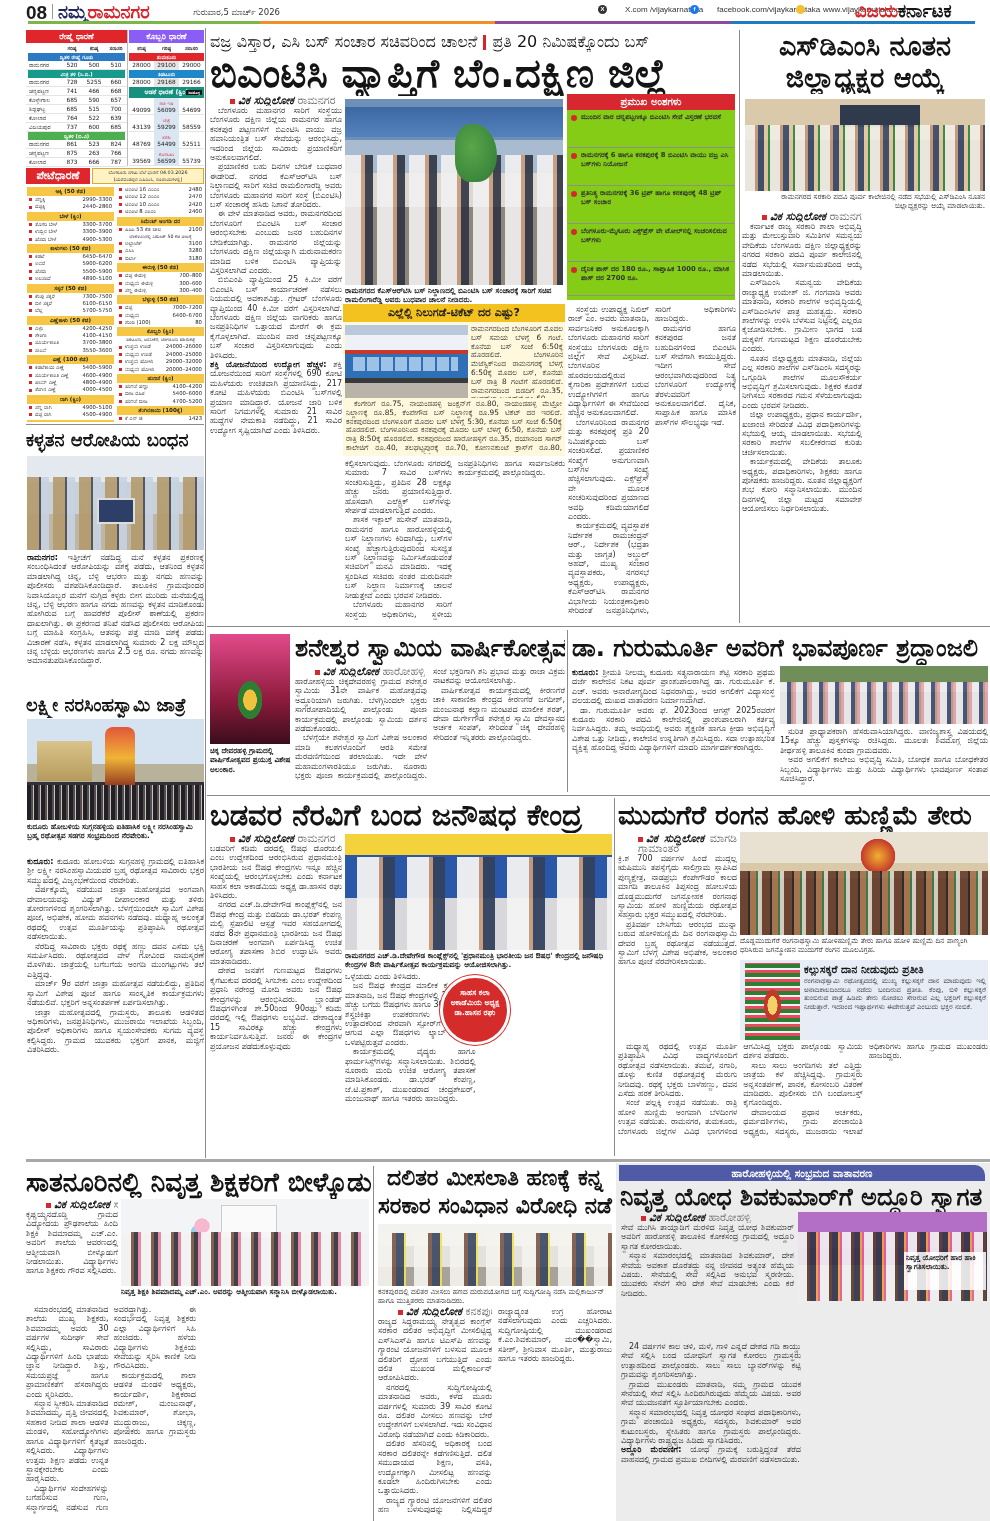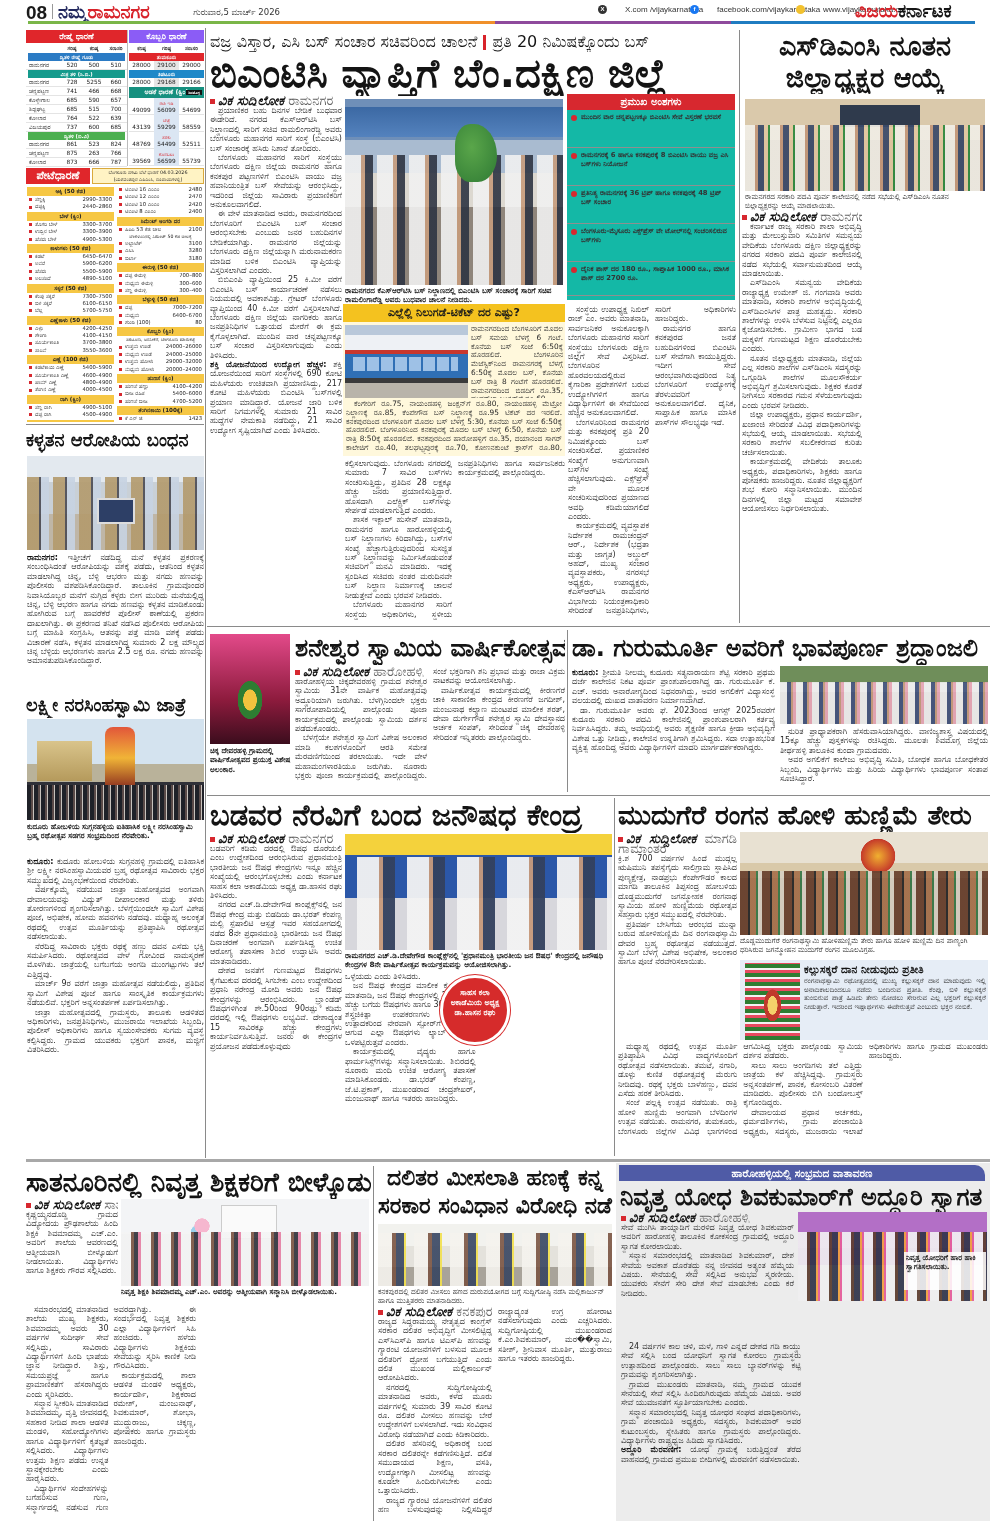--- a/index.html
+++ b/index.html
@@ -50,28 +50,28 @@
 .pnote{font-size:4.6px;line-height:7px;text-align:center;white-space:nowrap;overflow:hidden;}
 
 .hl{position:absolute;font-weight:bold;white-space:nowrap;overflow:hidden;color:#141414;font-family:"DejaVu Sans",sans-serif;}
 .bt{position:absolute;font-size:8px;line-height:9.4px;text-align:justify;color:#2a2a2a;overflow:hidden;font-family:"DejaVu Sans",sans-serif;}
 .bt p{text-indent:8px;}
 .bt p.ni{text-indent:0;}
 .bt b{color:#111;}
 .c2{column-count:2;column-gap:6px;column-fill:auto;}
 .c3{column-count:3;column-gap:6px;column-fill:auto;}
 .c4{column-count:4;column-gap:5px;column-fill:auto;}
-.byl{font-size:13px;line-height:10px;color:#666;white-space:nowrap;overflow:hidden;}
+.byl{font-size:11px;line-height:10px;color:#666;white-space:nowrap;overflow:hidden;margin-left:20px;}
 .byl .sq{display:inline-block;width:5px;height:5px;background:#d7282f;margin-right:3px;vertical-align:middle;}
 .byl .src{color:#111;font-weight:bold;font-style:italic;}
 .cap{position:absolute;font-size:7.3px;line-height:9.4px;font-weight:bold;color:#1a1a1a;overflow:hidden;}
 .ph{position:absolute;overflow:hidden;}
 .ppl{position:absolute;left:0;right:0;bottom:0;}
 
-.hbox{left:567px;top:94px;width:168px;height:206px;background:#14b8a6;}
+.hbox{left:567px;top:94px;width:168px;height:206px;background:#84cc16;}
 .hbox .hh{height:16px;background:#d7282f;color:#fff;font-size:10px;font-weight:bold;text-align:center;line-height:16px;white-space:nowrap;overflow:hidden;}
 .hbox .hi{position:relative;padding:3px 4px 3px 14px;font-size:6.8px;line-height:9px;font-weight:bold;color:#333;border-bottom:1px solid #8f8f8f;height:38px;overflow:hidden;}
 .hbox .hi .bd{position:absolute;left:4px;top:5px;width:6px;height:6px;border-radius:50%;background:#d7282f;}
 
 .fbox{left:343px;top:304px;width:222px;height:152px;background:#fff8dc;}
 .fbox .fh{height:18px;background:#f4c21f;font-size:11px;font-weight:bold;text-align:center;line-height:18px;color:#1a1a1a;white-space:nowrap;overflow:hidden;}
 
 .circle{left:440px;top:975px;width:70px;height:70px;border-radius:50%;background:#d62b2b;border:3px solid #fff;box-shadow:0 0 0 1px #d62b2b;color:#fff;font-size:7.5px;font-weight:bold;line-height:10px;text-align:center;padding:10px 6px;overflow:hidden;}
 .kbox{left:740px;top:960px;width:248px;height:80px;background:#e6edf6;}
 .hbox2{left:616px;top:1163px;width:374px;height:358px;background:#ececec;}
@@ -507,22 +507,22 @@
   <p>ವರ್ಷಕ್ಕೊಮ್ಮೆ ನಡೆಯುವ ಜಾತ್ರಾ ಮಹೋತ್ಸವದ ಅಂಗವಾಗಿ ದೇವಾಲಯವನ್ನು ವಿದ್ಯುತ್ ದೀಪಾಲಂಕಾರ ಮತ್ತು ತಳಿರು ತೋರಣಗಳಿಂದ ಶೃಂಗರಿಸಲಾಗಿತ್ತು. ಬೆಳಗ್ಗೆಯಿಂದಲೇ ಸ್ವಾಮಿಗೆ ವಿಶೇಷ ಪೂಜೆ, ಅಭಿಷೇಕ, ಹೋಮ ಹವನಗಳು ನಡೆದವು. ಮಧ್ಯಾಹ್ನ ಅಲಂಕೃತ ರಥದಲ್ಲಿ ಉತ್ಸವ ಮೂರ್ತಿಯನ್ನು ಪ್ರತಿಷ್ಠಾಪಿಸಿ ರಥೋತ್ಸವ ನಡೆಸಲಾಯಿತು.</p>
   <p>ನೆರೆದಿದ್ದ ಸಾವಿರಾರು ಭಕ್ತರು ರಥಕ್ಕೆ ಹಣ್ಣು ದವನ ಎಸೆದು ಭಕ್ತಿ ಸಮರ್ಪಿಸಿದರು. ರಥೋತ್ಸವದ ವೇಳೆ ಗೋವಿಂದ ನಾಮಸ್ಮರಣೆ ಮೊಳಗಿತು. ಜಾತ್ರೆಯಲ್ಲಿ ಬಗೆಬಗೆಯ ಅಂಗಡಿ ಮುಂಗಟ್ಟುಗಳು ತಲೆ ಎತ್ತಿದ್ದವು.</p>
   <p>ಮಾರ್ಚ್ 9ರ ವರೆಗೆ ಜಾತ್ರಾ ಮಹೋತ್ಸವ ನಡೆಯಲಿದ್ದು, ಪ್ರತಿದಿನ ಸ್ವಾಮಿಗೆ ವಿಶೇಷ ಪೂಜೆ ಹಾಗೂ ಸಾಂಸ್ಕೃತಿಕ ಕಾರ್ಯಕ್ರಮಗಳು ನಡೆಯಲಿವೆ. ಭಕ್ತರಿಗೆ ಅನ್ನಸಂತರ್ಪಣೆ ಏರ್ಪಡಿಸಲಾಗಿತ್ತು.</p>
   <p>ಜಾತ್ರಾ ಮಹೋತ್ಸವದಲ್ಲಿ ಗ್ರಾಮಸ್ಥರು, ತಾಲೂಕು ಆಡಳಿತದ ಅಧಿಕಾರಿಗಳು, ಜನಪ್ರತಿನಿಧಿಗಳು, ಮುಜರಾಯಿ ಇಲಾಖೆಯ ಸಿಬ್ಬಂದಿ, ಪೊಲೀಸ್ ಅಧಿಕಾರಿಗಳು ಹಾಗೂ ಸ್ವಯಂಸೇವಕರು ಸುಗಮ ವ್ಯವಸ್ಥೆ ಕಲ್ಪಿಸಿದ್ದರು. ಗ್ರಾಮದ ಯುವಕರು ಭಕ್ತರಿಗೆ ಪಾನಕ, ಮಜ್ಜಿಗೆ ವಿತರಿಸಿದರು.</p>
 </div>
 
 <div class="hl" style="left:210px;top:31px;width:526px;height:21px;font-size:16px;line-height:21px;font-weight:normal;"><span>ವಜ್ರ ವಿಸ್ತಾರ, ಎಸಿ ಬಸ್ ಸಂಚಾರ ಸಚಿವರಿಂದ ಚಾಲನೆ</span><span style="display:inline-block;width:3px;height:15px;background:#d8232a;margin:0 6px;vertical-align:middle;"></span><span>ಪ್ರತಿ 20 ನಿಮಿಷಕ್ಕೊಂದು ಬಸ್</span></div>
 <div class="hl" style="left:210px;top:50px;width:526px;height:46px;font-size:40px;line-height:46px;">ಬಿಎಂಟಿಸಿ ವ್ಯಾಪ್ತಿಗೆ ಬೆಂ.ದಕ್ಷಿಣ ಜಿಲ್ಲೆ</div>
 <div class="bt" style="left:210px;top:96px;width:132px;height:524px;">
   <div class="byl"><span class="sq"></span><span class="src">ವಿಕ ಸುದ್ದಿಲೋಕ</span> <span>ರಾಮನಗರ</span></div>
+  <p>ಬೆಂಗಳೂರು ಮಹಾನಗರ ಸಾರಿಗೆ ಸಂಸ್ಥೆಯು ಬೆಂಗಳೂರು ದಕ್ಷಿಣ ಜಿಲ್ಲೆಯ ರಾಮನಗರ ಹಾಗೂ ಕನಕಪುರ ಪಟ್ಟಣಗಳಿಗೆ ಬಿಎಂಟಿಸಿ ವಾಯು ವಜ್ರ ಹವಾನಿಯಂತ್ರಿತ ಬಸ್ ಸೇವೆಯನ್ನು ಆರಂಭಿಸಿದ್ದು, ಇದರಿಂದ ಜಿಲ್ಲೆಯ ಸಾವಿರಾರು ಪ್ರಯಾಣಿಕರಿಗೆ ಅನುಕೂಲವಾಗಲಿದೆ.</p>
   <p>ಪ್ರಯಾಣಿಕರ ಬಹು ದಿನಗಳ ಬೇಡಿಕೆ ಬುಧವಾರ ಈಡೇರಿದೆ. ನಗರದ ಕೆಎಸ್‌ಆರ್‌ಟಿಸಿ ಬಸ್ ನಿಲ್ದಾಣದಲ್ಲಿ ಸಾರಿಗೆ ಸಚಿವ ರಾಮಲಿಂಗಾರೆಡ್ಡಿ ಅವರು ಬೆಂಗಳೂರು ಮಹಾನಗರ ಸಾರಿಗೆ ಸಂಸ್ಥೆ (ಬಿಎಂಟಿಸಿ) ಬಸ್ ಸಂಚಾರಕ್ಕೆ ಹಸಿರು ನಿಶಾನೆ ತೋರಿದರು.</p>
-  <p>ಬೆಂಗಳೂರು ಮಹಾನಗರ ಸಾರಿಗೆ ಸಂಸ್ಥೆಯು ಬೆಂಗಳೂರು ದಕ್ಷಿಣ ಜಿಲ್ಲೆಯ ರಾಮನಗರ ಹಾಗೂ ಕನಕಪುರ ಪಟ್ಟಣಗಳಿಗೆ ಬಿಎಂಟಿಸಿ ವಾಯು ವಜ್ರ ಹವಾನಿಯಂತ್ರಿತ ಬಸ್ ಸೇವೆಯನ್ನು ಆರಂಭಿಸಿದ್ದು, ಇದರಿಂದ ಜಿಲ್ಲೆಯ ಸಾವಿರಾರು ಪ್ರಯಾಣಿಕರಿಗೆ ಅನುಕೂಲವಾಗಲಿದೆ.</p>
   <p>ಈ ವೇಳೆ ಮಾತನಾಡಿದ ಅವರು, ರಾಮನಗರದಿಂದ ಬೆಂಗಳೂರಿಗೆ ಬಿಎಂಟಿಸಿ ಬಸ್ ಸಂಚಾರ ಆರಂಭಿಸಬೇಕು ಎಂಬುದು ಜನರ ಬಹುದಿನಗಳ ಬೇಡಿಕೆಯಾಗಿತ್ತು. ರಾಮನಗರ ಜಿಲ್ಲೆಯನ್ನು ಬೆಂಗಳೂರು ದಕ್ಷಿಣ ಜಿಲ್ಲೆಯನ್ನಾಗಿ ಮರುನಾಮಕರಣ ಮಾಡಿದ ಬಳಿಕ ಬಿಎಂಟಿಸಿ ವ್ಯಾಪ್ತಿಯನ್ನು ವಿಸ್ತರಿಸಲಾಗಿದೆ ಎಂದರು.</p>
   <p>ಬಿಬಿಎಂಪಿ ವ್ಯಾಪ್ತಿಯಿಂದ 25 ಕಿ.ಮೀ ವರೆಗೆ ಬಿಎಂಟಿಸಿ ಬಸ್ ಕಾರ್ಯಾಚರಣೆ ನಡೆಸಲು ನಿಯಮದಲ್ಲಿ ಅವಕಾಶವಿತ್ತು. ಗ್ರೇಟರ್ ಬೆಂಗಳೂರು ವ್ಯಾಪ್ತಿಯಿಂದ 40 ಕಿ.ಮೀ ವರೆಗೆ ವಿಸ್ತರಿಸಲಾಗಿದೆ. ಬೆಂಗಳೂರು ದಕ್ಷಿಣ ಜಿಲ್ಲೆಯ ನಾಗರಿಕರು ಹಾಗೂ ಜನಪ್ರತಿನಿಧಿಗಳ ಒತ್ತಾಯದ ಮೇರೆಗೆ ಈ ಕ್ರಮ ಕೈಗೊಳ್ಳಲಾಗಿದೆ. ಮುಂದಿನ ವಾರ ಚನ್ನಪಟ್ಟಣಕ್ಕೂ ಬಸ್ ಸಂಚಾರ ವಿಸ್ತರಿಸಲಾಗುವುದು ಎಂದು ತಿಳಿಸಿದರು.</p>
   <p class="ni"><b>ಶಕ್ತಿ ಯೋಜನೆಯಿಂದ ಉದ್ಯೋಗ ಹೆಚ್ಚಳ:</b> <span>ಶಕ್ತಿ ಯೋಜನೆಯಿಂದ ಸಾರಿಗೆ ಸಂಸ್ಥೆಗಳಲ್ಲಿ 690 ಕೋಟಿ ಮಹಿಳೆಯರು ಉಚಿತವಾಗಿ ಪ್ರಯಾಣಿಸಿದ್ದು, 217 ಕೋಟಿ ಮಹಿಳೆಯರು ಬಿಎಂಟಿಸಿ ಬಸ್‌ಗಳಲ್ಲಿ ಪ್ರಯಾಣ ಮಾಡಿದ್ದಾರೆ. ಯೋಜನೆ ಜಾರಿ ಬಳಿಕ ಸಾರಿಗೆ ನಿಗಮಗಳಲ್ಲಿ ಸುಮಾರು 21 ಸಾವಿರ ಹುದ್ದೆಗಳ ನೇಮಕಾತಿ ನಡೆದಿದ್ದು, 21 ಸಾವಿರ ಉದ್ಯೋಗ ಸೃಷ್ಟಿಯಾಗಿದೆ ಎಂದು ತಿಳಿಸಿದರು.</span></p>
 </div>
 <div class="ph" style="left:345px;top:99px;width:218px;height:186px;background:linear-gradient(to bottom,#6f8fb8 0 22%,#a9bbd0 22% 40%,#dcd8d0 40% 58%,#8f857b 58%);">
   <div style="position:absolute;left:0;top:8px;width:218px;height:30px;background:linear-gradient(#2f5f9e,#4d7fbf);opacity:.8;"></div>
   <div class="ppl" style="height:70%;background:repeating-linear-gradient(90deg,#f1f1f1 0 16px,#c79c7c 16px 20px,#2e3442 20px 28px,rgba(0,0,0,0) 28px 32px);opacity:.9;"></div>
   <div style="position:absolute;left:110px;top:25px;width:42px;height:58px;background:radial-gradient(ellipse at 40% 40%,#5aa64a,#2f7a34);border-radius:40% 60% 50% 40%;"></div>
 </div>
 <div class="cap" style="left:345px;top:286px;width:218px;height:19px;">ರಾಮನಗರದ ಕೆಎಸ್‌ಆರ್‌ಟಿಸಿ ಬಸ್ ನಿಲ್ದಾಣದಲ್ಲಿ ಬಿಎಂಟಿಸಿ ಬಸ್ ಸಂಚಾರಕ್ಕೆ ಸಾರಿಗೆ ಸಚಿವ ರಾಮಲಿಂಗಾರೆಡ್ಡಿ ಅವರು ಬುಧವಾರ ಚಾಲನೆ ನೀಡಿದರು.</div>
@@ -562,21 +562,21 @@
 </div>
 
 <div class="hl" style="left:742px;top:30px;width:246px;height:66px;font-size:27px;line-height:32px;text-align:center;white-space:normal;">
   <div style="white-space:nowrap;overflow:hidden;">ಎಸ್‌ಡಿಎಂಸಿ ನೂತನ</div>
   <div style="white-space:nowrap;overflow:hidden;">ಜಿಲ್ಲಾಧ್ಯಕ್ಷರ ಆಯ್ಕೆ</div>
 </div>
 <div class="ph" style="left:745px;top:99px;width:240px;height:92px;background:linear-gradient(to bottom,#dac9ab 0 30%,#c9b89b 30% 45%,#8b7a66 45%);">
   <div style="position:absolute;left:95px;top:6px;width:80px;height:22px;background:#2f3a4c;"></div>
   <div class="ppl" style="height:72%;background:repeating-linear-gradient(90deg,#f2efe7 0 10px,#c4987a 10px 13px,#3a4a6a 13px 19px,#e4c9a2 19px 23px,#2e8a3e 23px 25px);opacity:.92;"></div>
 </div>
-<div class="cap" style="left:745px;top:192px;width:240px;height:19px;text-align:left;font-weight:normal;">ರಾಮನಗರದ ಸರಕಾರಿ ಪದವಿ ಪೂರ್ವ ಕಾಲೇಜಿನಲ್ಲಿ ನಡೆದ ಸಭೆಯಲ್ಲಿ ಎಸ್‌ಡಿಎಂಸಿ ನೂತನ ಜಿಲ್ಲಾಧ್ಯಕ್ಷರನ್ನು ಆಯ್ಕೆ ಮಾಡಲಾಯಿತು.</div>
+<div class="cap" style="left:745px;top:192px;width:240px;height:19px;text-align:right;font-weight:normal;">ರಾಮನಗರದ ಸರಕಾರಿ ಪದವಿ ಪೂರ್ವ ಕಾಲೇಜಿನಲ್ಲಿ ನಡೆದ ಸಭೆಯಲ್ಲಿ ಎಸ್‌ಡಿಎಂಸಿ ನೂತನ ಜಿಲ್ಲಾಧ್ಯಕ್ಷರನ್ನು ಆಯ್ಕೆ ಮಾಡಲಾಯಿತು.</div>
 <div class="bt c2" style="left:742px;top:212px;width:246px;height:408px;">
   <div class="byl"><span class="sq"></span><span class="src">ವಿಕ ಸುದ್ದಿಲೋಕ</span> <span>ರಾಮನಗರ</span></div>
   <p>ಕರ್ನಾಟಕ ರಾಜ್ಯ ಸರಕಾರಿ ಶಾಲಾ ಅಭಿವೃದ್ಧಿ ಮತ್ತು ಮೇಲುಸ್ತುವಾರಿ ಸಮಿತಿಗಳ ಸಮನ್ವಯ ವೇದಿಕೆಯ ಬೆಂಗಳೂರು ದಕ್ಷಿಣ ಜಿಲ್ಲಾಧ್ಯಕ್ಷರನ್ನು ನಗರದ ಸರಕಾರಿ ಪದವಿ ಪೂರ್ವ ಕಾಲೇಜಿನಲ್ಲಿ ನಡೆದ ಸಭೆಯಲ್ಲಿ ಸರ್ವಾನುಮತದಿಂದ ಆಯ್ಕೆ ಮಾಡಲಾಯಿತು.</p>
   <p>ಎಸ್‌ಡಿಎಂಸಿ ಸಮನ್ವಯ ವೇದಿಕೆಯ ರಾಜ್ಯಾಧ್ಯಕ್ಷ ಉಮೇಶ್ ಜಿ. ಗಂಗವಾಡಿ ಅವರು ಮಾತನಾಡಿ, ಸರಕಾರಿ ಶಾಲೆಗಳ ಅಭಿವೃದ್ಧಿಯಲ್ಲಿ ಎಸ್‌ಡಿಎಂಸಿಗಳ ಪಾತ್ರ ಮಹತ್ವದ್ದು. ಸರಕಾರಿ ಶಾಲೆಗಳನ್ನು ಉಳಿಸಿ ಬೆಳೆಸುವ ನಿಟ್ಟಿನಲ್ಲಿ ಎಲ್ಲರೂ ಕೈಜೋಡಿಸಬೇಕು. ಗ್ರಾಮೀಣ ಭಾಗದ ಬಡ ಮಕ್ಕಳಿಗೆ ಗುಣಮಟ್ಟದ ಶಿಕ್ಷಣ ದೊರೆಯಬೇಕು ಎಂದರು.</p>
   <p>ನೂತನ ಜಿಲ್ಲಾಧ್ಯಕ್ಷರು ಮಾತನಾಡಿ, ಜಿಲ್ಲೆಯ ಎಲ್ಲ ಸರಕಾರಿ ಶಾಲೆಗಳ ಎಸ್‌ಡಿಎಂಸಿ ಸದಸ್ಯರನ್ನು ಒಗ್ಗೂಡಿಸಿ ಶಾಲೆಗಳ ಮೂಲಸೌಕರ್ಯ ಅಭಿವೃದ್ಧಿಗೆ ಶ್ರಮಿಸಲಾಗುವುದು. ಶಿಕ್ಷಕರ ಕೊರತೆ ನೀಗಿಸಲು ಸರಕಾರದ ಗಮನ ಸೆಳೆಯಲಾಗುವುದು ಎಂದು ಭರವಸೆ ನೀಡಿದರು.</p>
   <p>ಜಿಲ್ಲಾ ಉಪಾಧ್ಯಕ್ಷರು, ಪ್ರಧಾನ ಕಾರ್ಯದರ್ಶಿ, ಖಜಾಂಚಿ ಸೇರಿದಂತೆ ವಿವಿಧ ಪದಾಧಿಕಾರಿಗಳನ್ನು ಸಭೆಯಲ್ಲಿ ಆಯ್ಕೆ ಮಾಡಲಾಯಿತು. ಸಭೆಯಲ್ಲಿ ಸರಕಾರಿ ಶಾಲೆಗಳ ಸಬಲೀಕರಣದ ಕುರಿತು ಚರ್ಚಿಸಲಾಯಿತು.</p>
   <p>ಕಾರ್ಯಕ್ರಮದಲ್ಲಿ ವೇದಿಕೆಯ ತಾಲೂಕು ಅಧ್ಯಕ್ಷರು, ಪದಾಧಿಕಾರಿಗಳು, ಶಿಕ್ಷಕರು ಹಾಗೂ ಪೋಷಕರು ಹಾಜರಿದ್ದರು. ನೂತನ ಜಿಲ್ಲಾಧ್ಯಕ್ಷರಿಗೆ ಶುಭ ಕೋರಿ ಸನ್ಮಾನಿಸಲಾಯಿತು. ಮುಂದಿನ ದಿನಗಳಲ್ಲಿ ಜಿಲ್ಲಾ ಮಟ್ಟದ ಸಮಾವೇಶ ಆಯೋಜಿಸಲು ನಿರ್ಧರಿಸಲಾಯಿತು.</p>
 </div>
 
 <div class="ph" style="left:210px;top:634px;width:80px;height:110px;background:radial-gradient(ellipse 22px 34px at 50% 60%,#f2c23e 0 30%,#2e7d32 32% 55%,rgba(0,0,0,0) 57%),linear-gradient(#e34a8a,#8d1b3d 60%,#3b0d1d);"></div>

